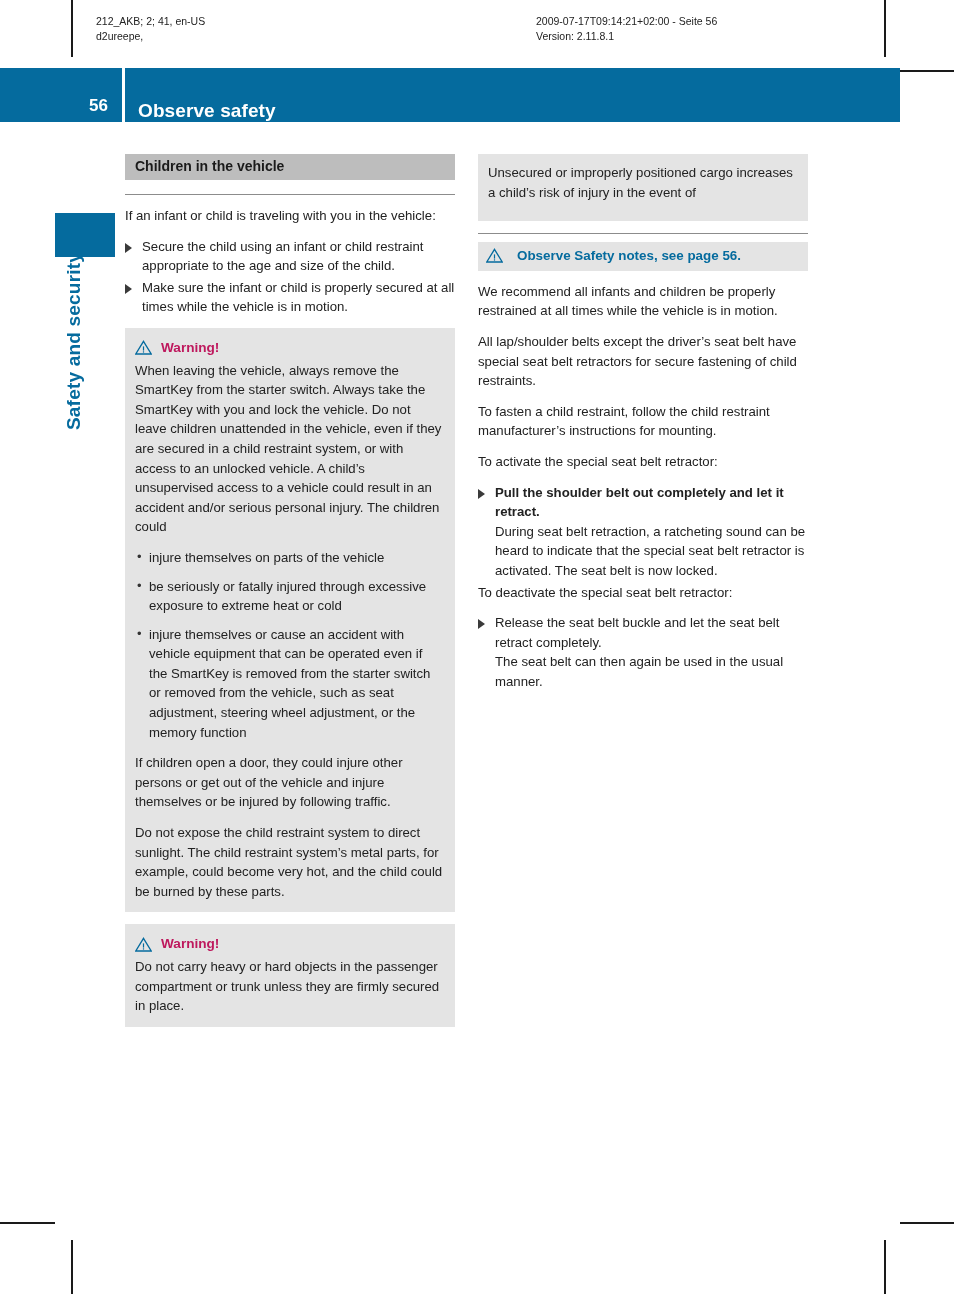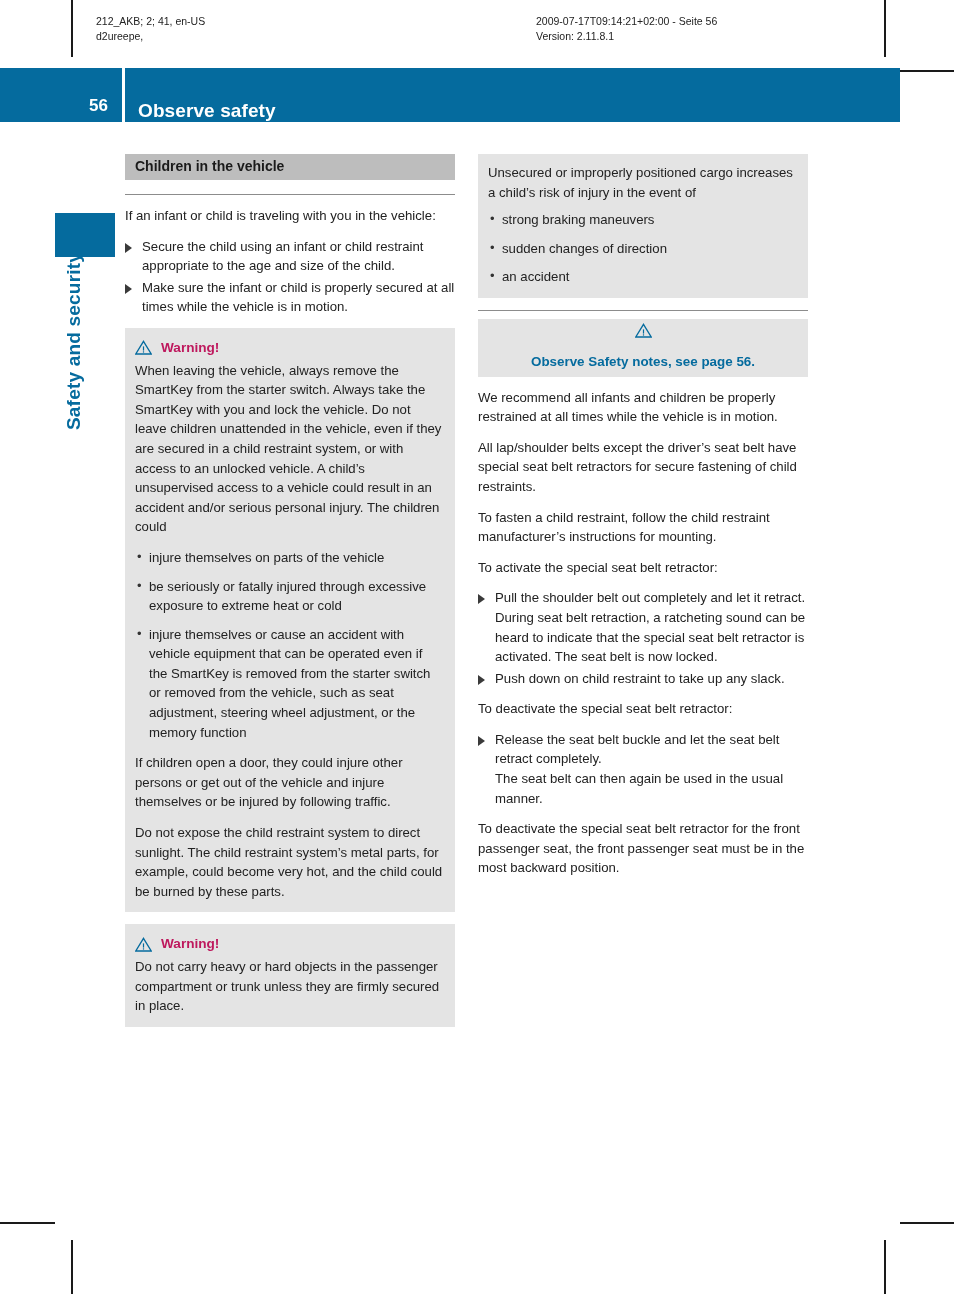--- a/index.html
+++ b/index.html
@@ -216,21 +216,20 @@
   .tri-icon { display: block; }
 
   
   .observe-bar {
     background: #e4e4e4;
     display: flex;
     align-items: center;
     gap: 14px;
     padding: 4px 8px 5px 8px;
     margin: 0 0 11px 0;
-    flex-direction: column;
   }
   .observe-bar .observe-text {
     color: #056b9e;
     font-weight: bold;
     font-size: 13.4px;
   }
 </style>
 </head>
 <body>
 
@@ -302,25 +301,20 @@
     </div>
     <p class="tight">Do not carry heavy or hard objects in the passenger compartment or trunk unless they are firmly secured in place.</p>
   </div>
 
 </div>
 
 <div class="col col-right">
 
   <div class="box-gray" style="padding-top:9px;">
     <p class="tight" style="margin-bottom:8px;">Unsecured or improperly positioned cargo increases a child’s risk of injury in the event of</p>
-    <ul class="dot-list">
-      <li>strong braking maneuvers</li>
-      <li>sudden changes of direction</li>
-      <li>an accident</li>
-    </ul>
   </div>
 
   <div class="h-sub-rule" style="margin-bottom:8px;"></div>
 
   <div class="observe-bar">
     <span>
       <svg class="tri-icon" width="17" height="15" viewBox="0 0 17 15" aria-hidden="true">
         <polygon points="8.5,1.3 16.2,14 0.8,14" fill="none" stroke="#056b9e" stroke-width="1.3"></polygon>
         <rect x="7.9" y="6.4" width="1.2" height="4.2" fill="#056b9e"></rect>
         <rect x="7.9" y="11.3" width="1.2" height="1.3" fill="#056b9e"></rect>
@@ -332,29 +326,25 @@
   <p class="body">We recommend all infants and children be properly restrained at all times while the vehicle is in motion.</p>
 
 
   <p class="body">All lap/shoulder belts except the driver’s seat belt have special seat belt retractors for secure fastening of child restraints.</p>
 
   <p class="body">To fasten a child restraint, follow the child restraint manufacturer’s instructions for mounting.</p>
 
   <p class="body">To activate the special seat belt retractor:</p>
 
   <ul class="arrow-list" style="margin-bottom:0;">
-    <li style="margin-bottom:0;">Pull the shoulder belt out completely and let it retract.</li>
+    <li style="margin-bottom:0;font-weight:bold;">Pull the shoulder belt out completely and let it retract.</li>
   </ul>
   <p class="sub-note" style="margin-bottom:2px;">During seat belt retraction, a ratcheting sound can be heard to indicate that the special seat belt retractor is activated. The seat belt is now locked.</p>
-  <ul class="arrow-list">
-    <li>Push down on child restraint to take up any slack.</li>
-  </ul>
 
   <p class="body">To deactivate the special seat belt retractor:</p>
 
   <ul class="arrow-list" style="margin-bottom:0;">
     <li style="margin-bottom:0;">Release the seat belt buckle and let the seat belt retract completely.</li>
   </ul>
   <p class="sub-note" style="margin-bottom:11px;">The seat belt can then again be used in the usual manner.</p>
 
-  <p class="body">To deactivate the special seat belt retractor for the front passenger seat, the front passenger seat must be in the most backward position.</p>
 
 </div>
 
 </body></html>

